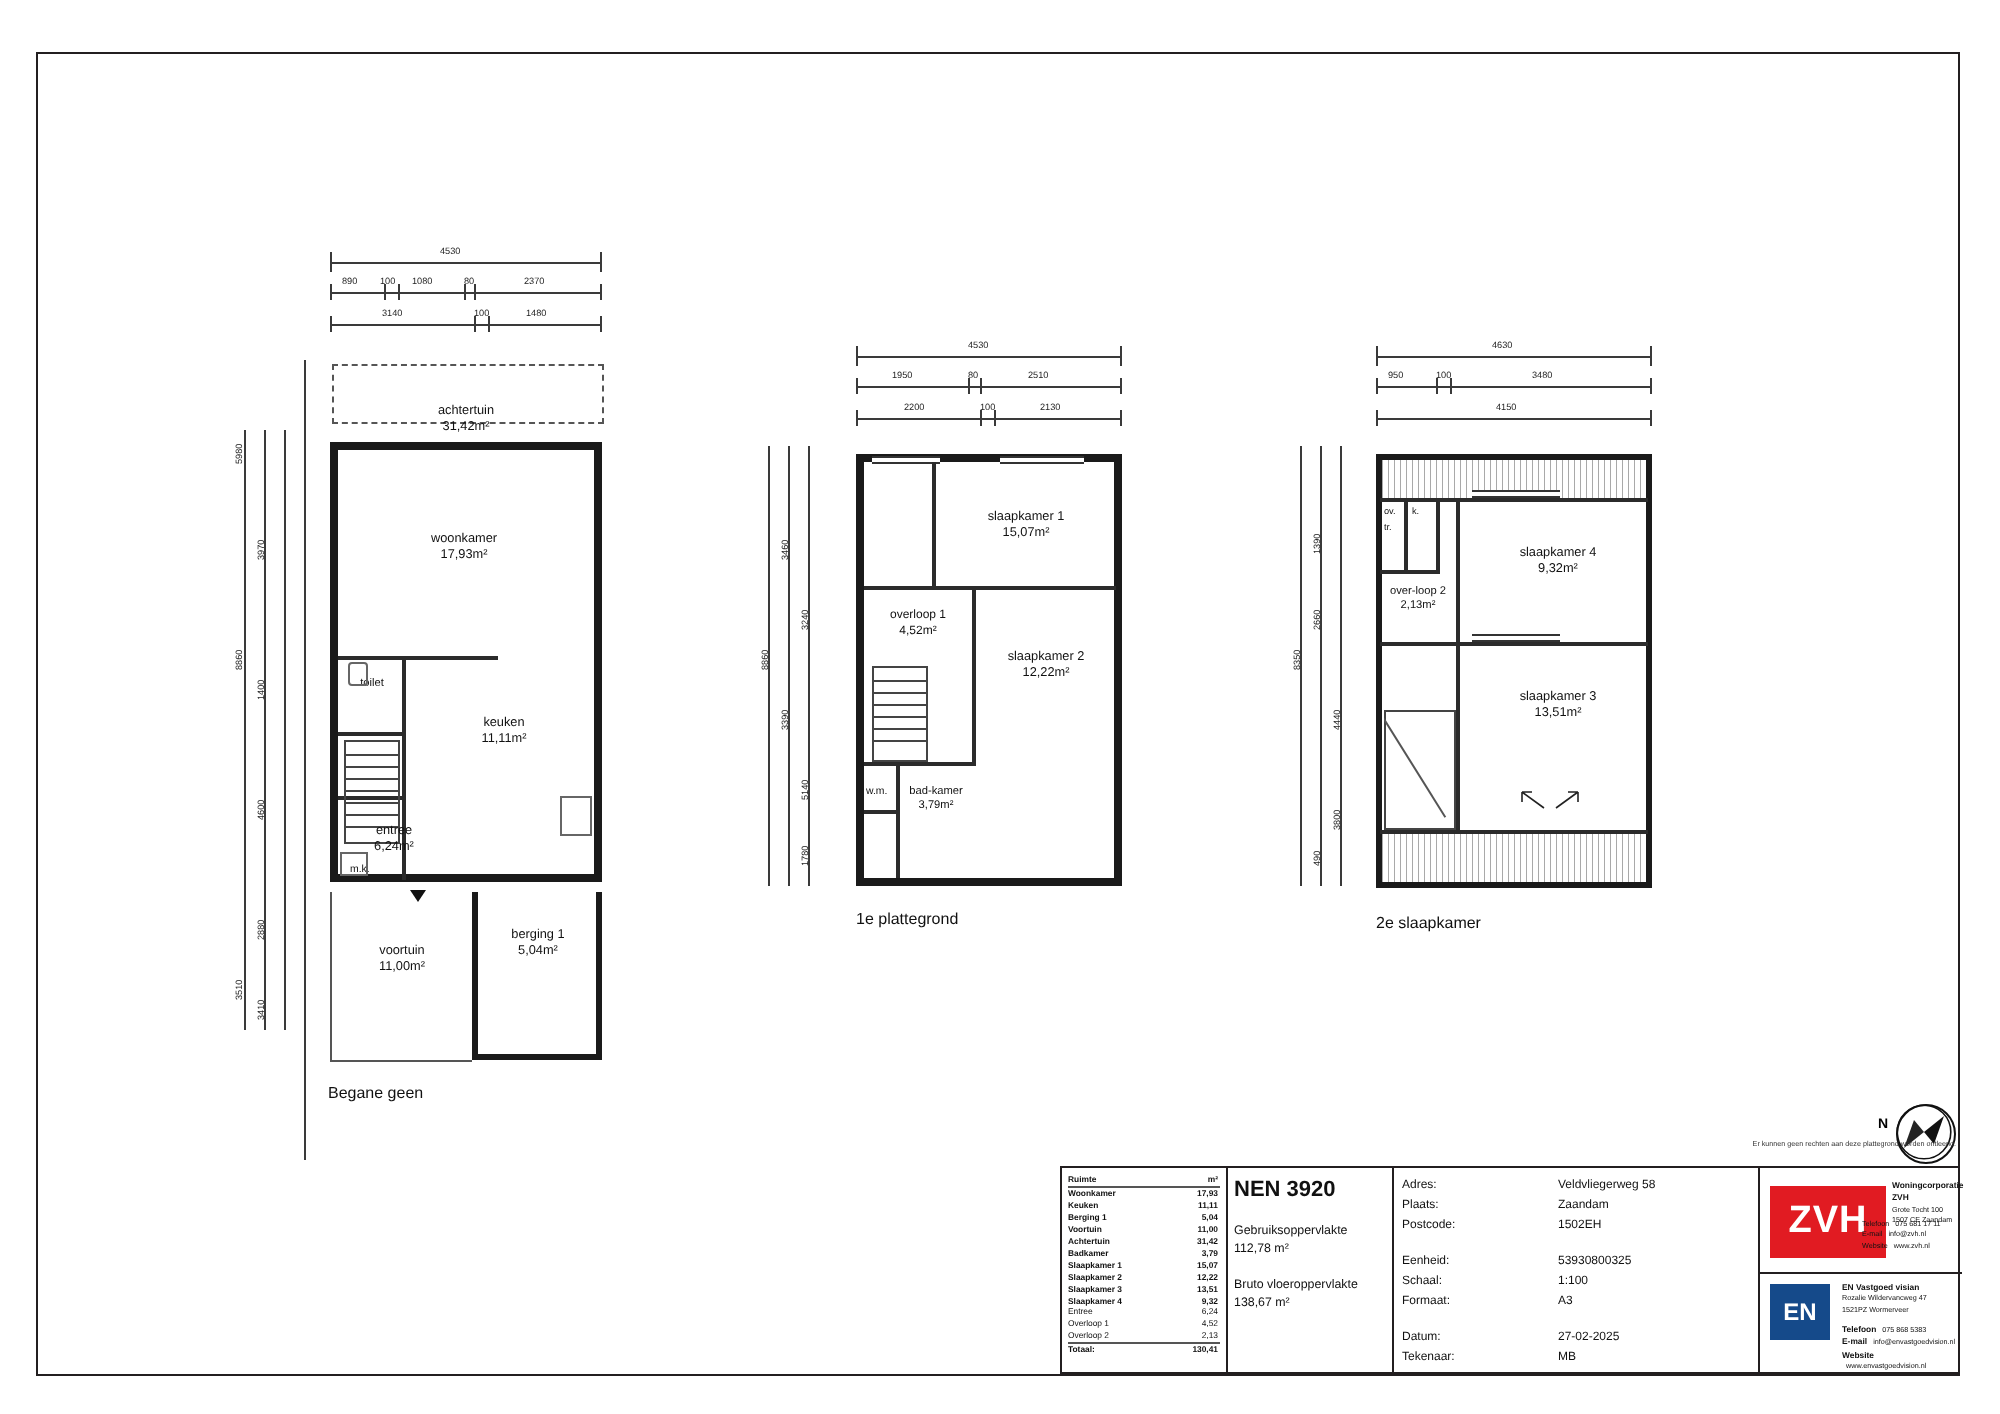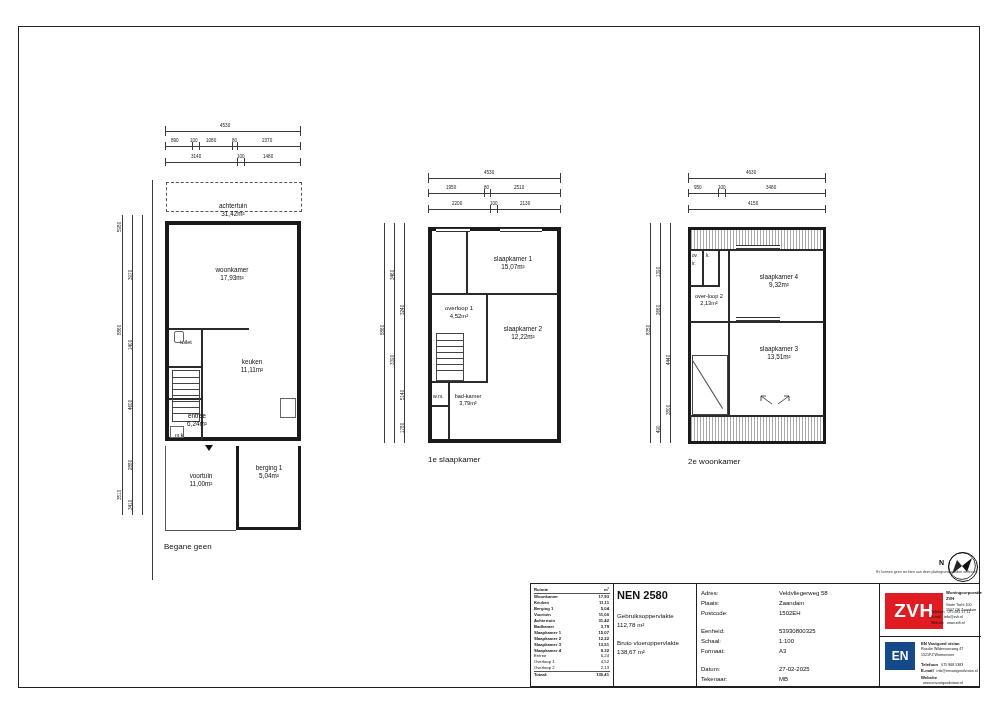--- a/index.html
+++ b/index.html
@@ -246,21 +246,21 @@
       <span>12,22m²</span>
     </div>
 
     <div class="txt" style="left:53px;top:228px;font-size:5.2px;">w.m.</div>
 
     <div class="lbl" style="left:70px;top:228px;width:36px;font-size:5.6px;">
       <span>bad-kamer</span><br>
       <span>3,79m²</span>
     </div>
 
-    <div class="plan-title" style="left:48px;top:290px;">1e slaapkamer</div>
+    <div class="plan-title" style="left:48px;top:290px;">1e plattegrond</div>
   </div>
 
   <div class="abs" style="left:640px;top:165px;width:210px;height:320px;">
 
     <div class="dim" style="left:48px;top:13px;width:137px;height:0.7px;"></div>
     <div class="dim" style="left:48px;top:8px;width:0.7px;height:10px;"></div>
     <div class="dim" style="left:185px;top:8px;width:0.7px;height:10px;"></div>
     <div class="dimtxt" style="left:106px;top:5px;">4630</div>
 
     <div class="dim" style="left:48px;top:28px;width:137px;height:0.7px;"></div>
@@ -329,21 +329,21 @@
     <div class="abs" style="left:52px;top:190px;width:34px;height:58px;border:0.7px solid #444;"></div>
     <div class="abs" style="left:52px;top:190px;width:34px;height:58px;overflow:hidden;">
       <div class="abs" style="left:-6px;top:-6px;width:70px;height:1px;background:#555;transform:rotate(58deg);transform-origin:left top;"></div>
     </div>
 
     <svg class="abs" style="left:118px;top:228px;width:34px;height:16px;" viewBox="0 0 34 16">
       <path d="M3 3 L14 11 M3 3 L3 8 M3 3 L8 3" stroke="#222" stroke-width="0.8" fill="none"></path>
       <path d="M31 3 L20 11 M31 3 L31 8 M31 3 L26 3" stroke="#222" stroke-width="0.8" fill="none"></path>
     </svg>
 
-    <div class="plan-title" style="left:48px;top:292px;">2e woonkamer</div>
+    <div class="plan-title" style="left:48px;top:292px;">2e slaapkamer</div>
   </div>
 
   <div class="north">
     <div class="circ"></div>
     <svg style="position:absolute;left:0;top:0;width:28px;height:28px;" viewBox="0 0 28 28">
       <path d="M14 14 L24 6 L19 20 Z" fill="#111"></path>
       <path d="M14 14 L4 22 L9 8 Z" fill="#111" opacity="0.92"></path>
       <circle cx="14" cy="14" r="13.4" fill="none" stroke="#111" stroke-width="0.8"></circle>
     </svg>
     <div class="nlbl">N</div>
@@ -416,21 +416,21 @@
               <td class="n">2,13</td>
             </tr>
         <tr class="tot">
               <td>Totaal:</td>
               <td class="n">130,41</td>
             </tr>
       </tbody>
         </table>
     </div>
 
-    <div class="nen">NEN 2580</div>
+    <div class="nen">NEN 3920</div>
     <div class="nen-sub" style="top:28px;">Gebruiksoppervlakte</div>
     <div class="nen-sub" style="top:37px;">112,78 m²</div>
     <div class="nen-sub" style="top:55px;">Bruto vloeroppervlakte</div>
     <div class="nen-sub" style="top:64px;">138,67 m²</div>
 
     <div class="addr-lbl" style="left:170px;top:6px;">Adres:</div>
     <div class="addr-val" style="left:248px;top:6px;">Veldvliegerweg 58</div>
     <div class="addr-lbl" style="left:170px;top:16px;">Plaats:</div>
     <div class="addr-val" style="left:248px;top:16px;">Zaandam</div>
     <div class="addr-lbl" style="left:170px;top:26px;">Postcode:</div>

